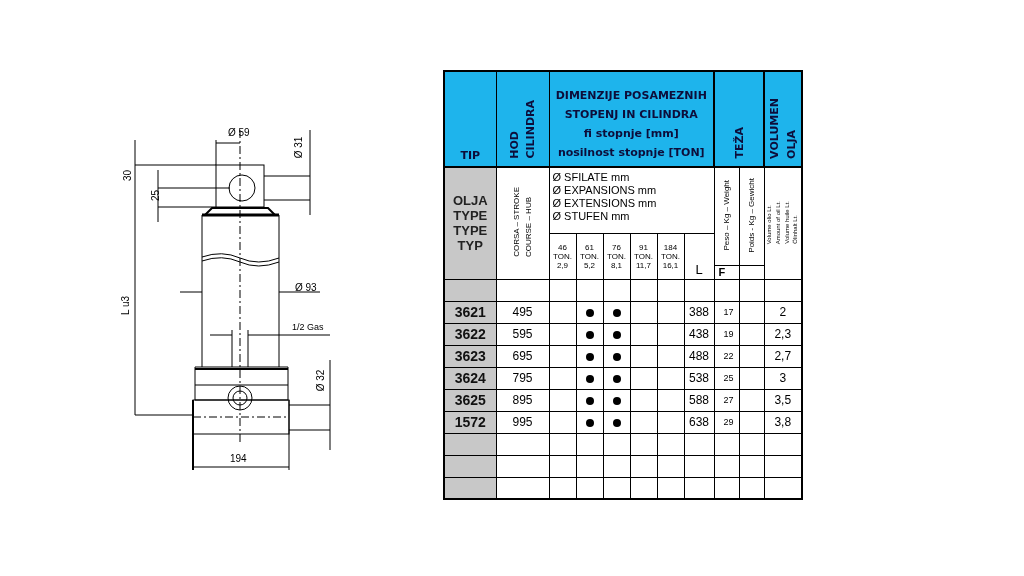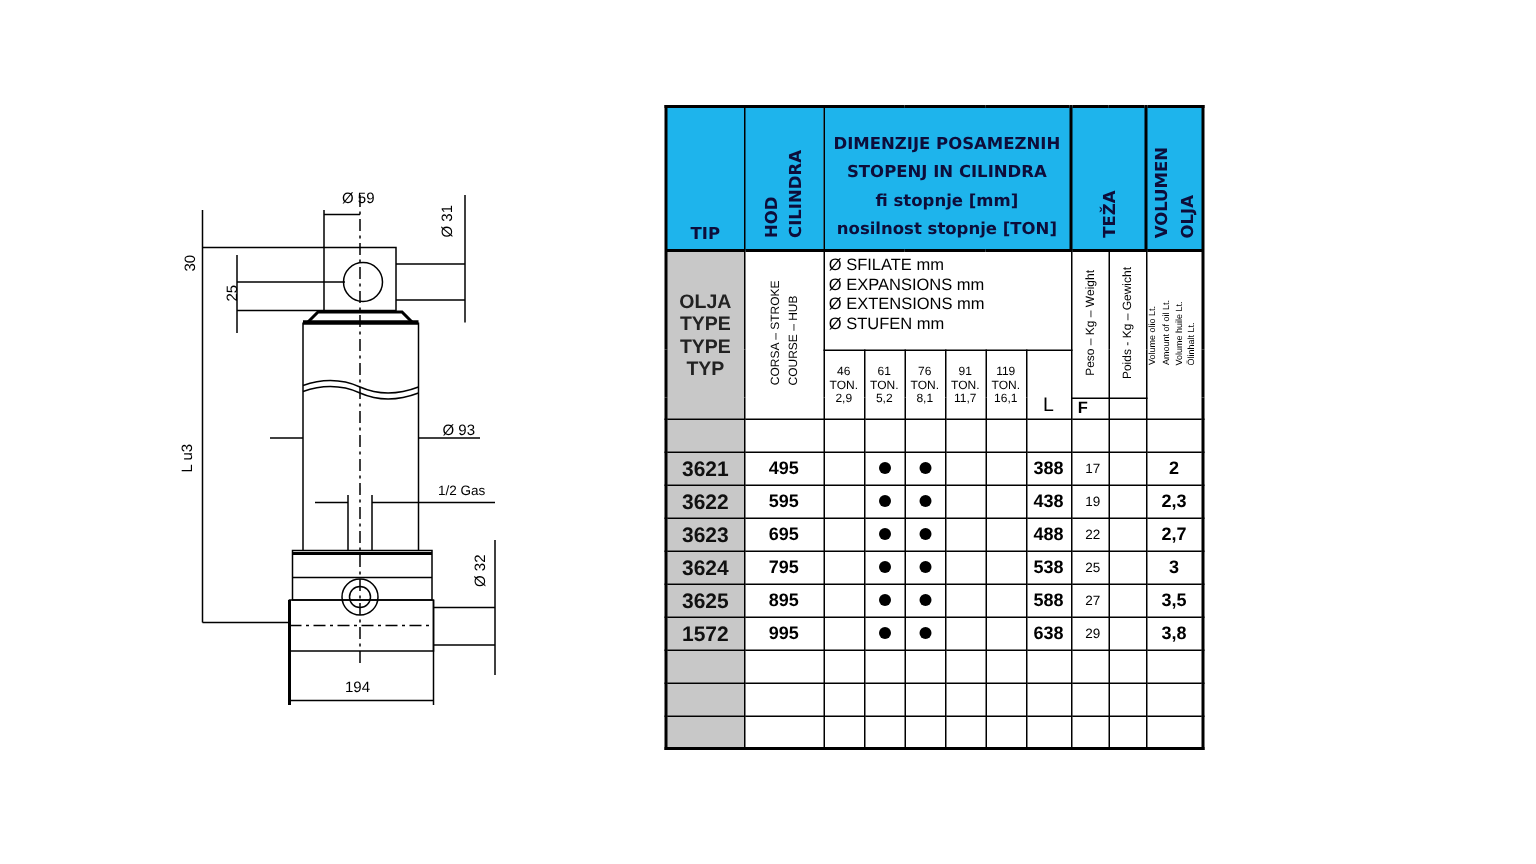--- a/index.html
+++ b/index.html
@@ -19,21 +19,21 @@
   .hdr-thick { border-right: 2px solid #000 !important; }
   .vert { writing-mode: vertical-rl; transform: rotate(180deg); display: inline-block; white-space: nowrap; }
   .grey { background: #c8c8c8; }
   .tipo { font-weight: bold; font-size: 13px; line-height: 15px; color: #222; }
   .model { font-weight: bold; font-size: 14px; color: #111; }
   .units { text-align: left !important; font-size: 11px; line-height: 13px; padding-left: 3px !important; vertical-align: top !important; padding-top: 3px !important; }
   .stage { font-size: 8px; line-height: 9px; margin-left: 16px; }
   .small { font-size: 8px; }
   .tiny { font-size: 6px; line-height: 7px; }
   .dot { display: inline-block; width: 8px; height: 8px; border-radius: 50%; background: #000; }
-  .val { font-size: 12px; font-weight: bold; }
+  .val { font-size: 12px; }
   .w { font-size: 9px; text-align: left; padding-left: 4px !important; }
 </style>
 </head>
 <body>
 
 <div id="drawing">
   <svg viewBox="100 110 260 380" xmlns="http://www.w3.org/2000/svg" stroke="#000" fill="none" stroke-width="1">
 
     <line x1="240" y1="130" x2="240" y2="445" stroke-dasharray="8,3,2,3"></line>
 
@@ -166,21 +166,21 @@
           <div>76</div>
           <div>TON.</div>
           <div>8,1</div>
         </td>
     <td class="stage" rowspan="2">
           <div>91</div>
           <div>TON.</div>
           <div>11,7</div>
         </td>
     <td class="stage" rowspan="2">
-          <div>119</div>
+          <div>184</div>
           <div>TON.</div>
           <div>16,1</div>
         </td>
     <td rowspan="2" style="font-size:13px;vertical-align:bottom;padding-bottom:2px;">L</td>
   </tr>
   <tr style="height:14px">
     <td style="font-size:11px;font-weight:bold;text-align:left;padding-left:4px;">F</td>
     <td></td>
   </tr>
   <tr style="height:22px">

